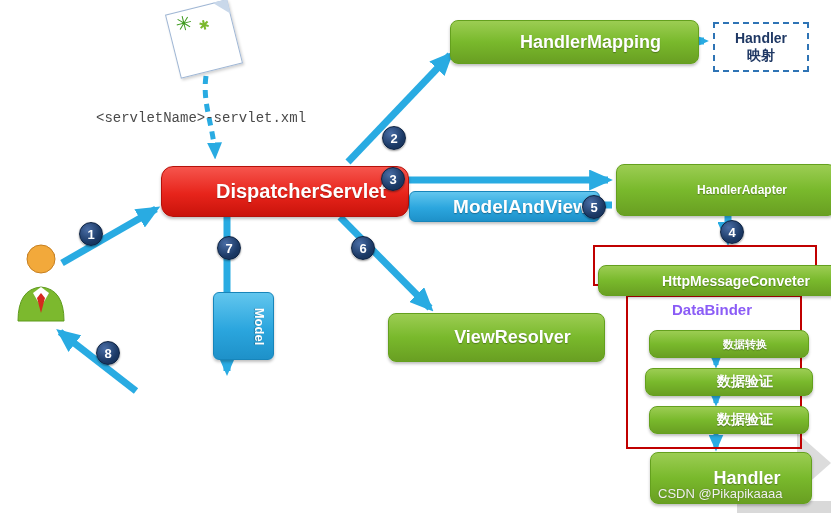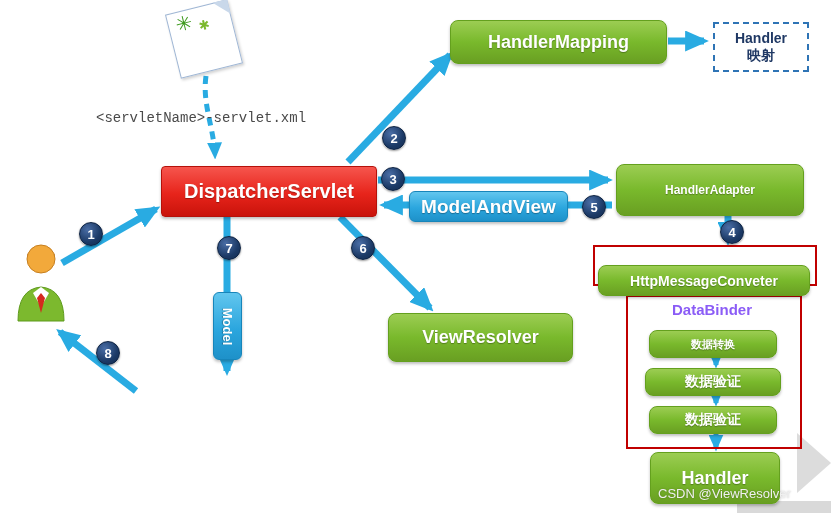--- a/index.html
+++ b/index.html
@@ -1,24 +1,24 @@
 <!DOCTYPE html>
 <html><head>
 <meta charset="utf-8">
 <style>
   html,body{margin:0;padding:0;background:#fff;font-family:"Liberation Sans",sans-serif;}
   #stage{position:relative;width:831px;height:513px;overflow:hidden;background:#ffffff;}
 
   .node{position:absolute;display:flex;align-items:center;justify-content:center;
         color:#fff;font-weight:bold;text-shadow:0 1px 1px rgba(0,0,0,.3);
-        box-shadow:0 2px 3px rgba(0,0,0,.25);z-index:3;text-align:right;}
+        box-shadow:0 2px 3px rgba(0,0,0,.25);z-index:3;text-align:right;padding-left:32px;}
   .green{background:linear-gradient(180deg,#9ccd53 0%,#79b92c 50%,#699f22 100%);
          border:1px solid #64a01e;border-radius:8px;}
   .red{background:linear-gradient(180deg,#f6554d 0%,#e7241b 55%,#c9130b 100%);
-       border:1px solid #b5110a;border-radius:4px;}
+       border:1px solid #b5110a;border-radius:12px;}
   .blue{background:linear-gradient(180deg,#62c6ee 0%,#2ba6de 55%,#1e91c9 100%);
         border:1px solid #1785ba;border-radius:6px;}
 
   .badge{position:absolute;width:22px;height:22px;border-radius:50%;
          background:radial-gradient(circle at 35% 30%,#4a6ea6,#1c3a66 60%,#122a4e);
          border:1px solid #0e2342;color:#fff;font-size:13px;font-weight:bold;
          display:flex;align-items:center;justify-content:center;z-index:5;
          box-shadow:0 1px 2px rgba(0,0,0,.4);}
 
   .outline-red{position:absolute;border:2px solid #c00000;z-index:2;background:transparent;}
@@ -121,15 +121,15 @@
 
   <div class="badge" style="left:79px;top:222px">1</div>
   <div class="badge" style="left:382px;top:126px">2</div>
   <div class="badge" style="left:381px;top:167px">3</div>
   <div class="badge" style="left:720px;top:220px">4</div>
   <div class="badge" style="left:582px;top:195px">5</div>
   <div class="badge" style="left:351px;top:236px">6</div>
   <div class="badge" style="left:217px;top:236px">7</div>
   <div class="badge" style="left:96px;top:341px">8</div>
 
-  <div class="watermark" style="left:658px;top:486px">CSDN @ViewResolver</div>
+  <div class="watermark" style="left:658px;top:486px">CSDN @Pikapikaaaa</div>
 
 </div>
 
 </body></html>

